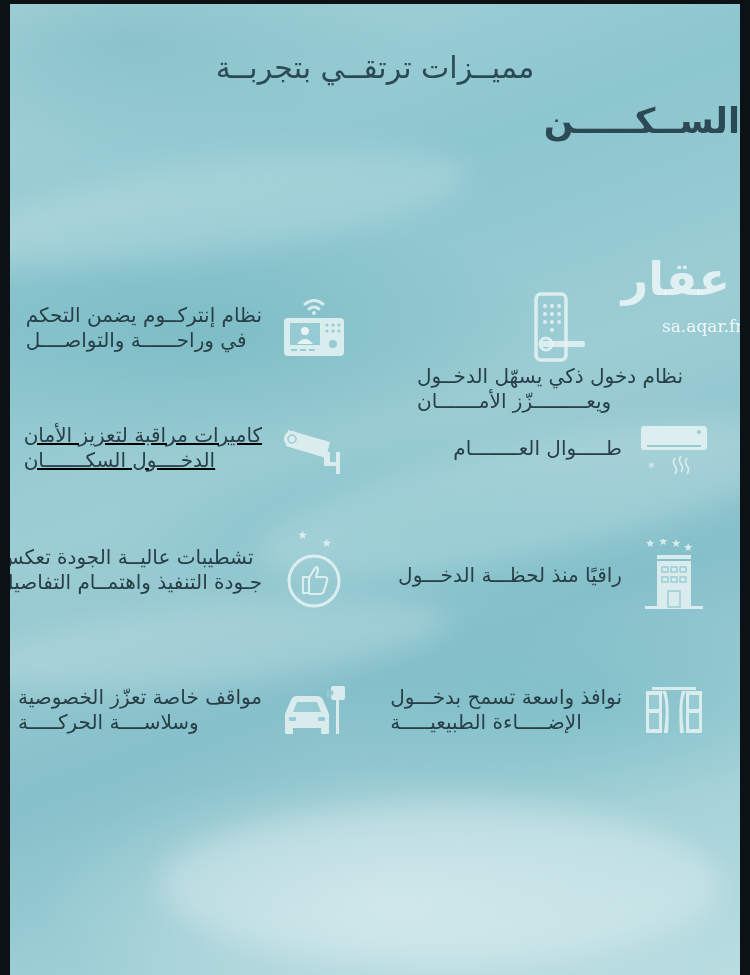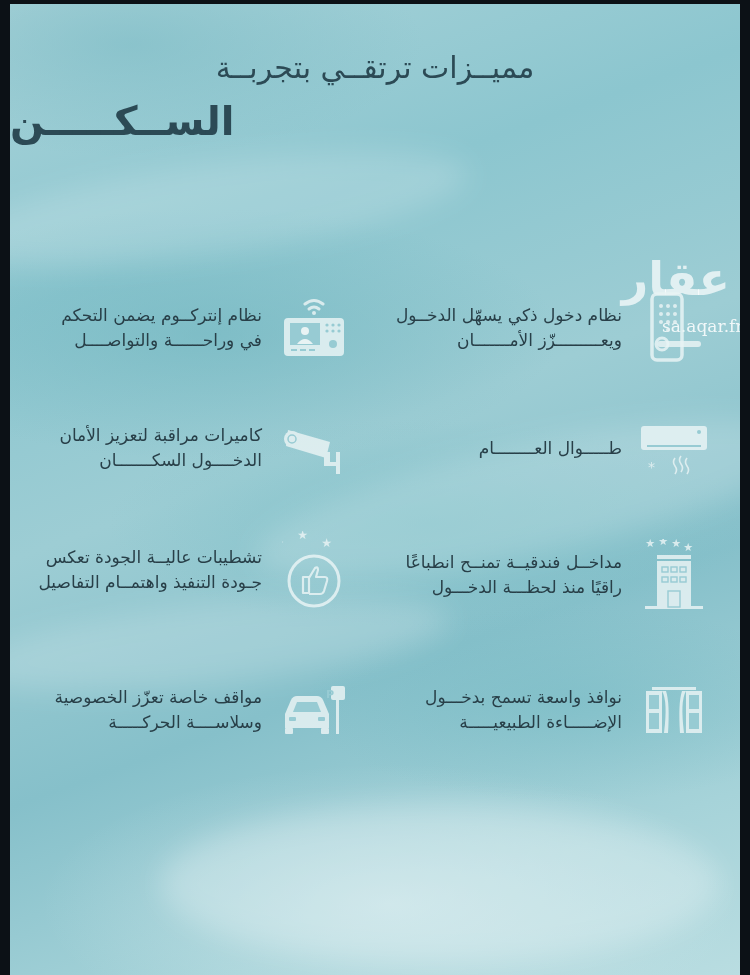--- a/index.html
+++ b/index.html
@@ -24,35 +24,35 @@
     }
 
     .title {
       position: absolute; left: 0; right: 0; top: 42px;
       text-align: center; direction: rtl;
       color: #2c4a55; font-size: 30px; line-height: 44px;
       font-family: "DejaVu Sans", sans-serif;
     }
     .subtitle {
       position: absolute; left: 0; right: 0; top: 92px;
-      text-align: left; direction: rtl;
-      color: #2c4a55; font-size: 40px; font-weight: bold; line-height: 50px;
+      text-align: right; direction: rtl;
+      color: #2c4a55; font-size: 35px; font-weight: bold; line-height: 50px;
     }
 
     .feature {
       position: absolute; display: flex; align-items: center;
       direction: rtl; width: 320px;
     }
     .feature .icon {
       flex: 0 0 auto; width: 72px; height: 72px; margin-left: 16px;
       display: flex; align-items: center; justify-content: center;
     }
     .feature .text {
-      color: #283f48; font-size: 17px; line-height: 25px;
-      text-align: right;
+      color: #283f48; font-size: 20px; line-height: 25px;
+      text-align: left;
     }
     .feature .line { display: block; white-space: nowrap; }
 
     .watermark {
       position: absolute; left: 600px; top: 248px; width: 140px; height: 90px;
       direction: ltr;
     }
     .wm-arabic {
       position: absolute; right: 20px; top: 0;
       font-size: 46px; color: rgba(255,255,255,0.7); font-weight: bold;
@@ -75,21 +75,21 @@
   <div class="streak" style="left:150px;top:800px;width:560px;height:160px;background:rgba(255,255,255,0.25);"></div>
 
   <div class="title">مميــزات ترتقــي بتجربــة</div>
   <div class="subtitle">الســكـــــن</div>
 
   <div class="watermark">
     <div class="wm-arabic">عقار</div>
     <div class="wm-domain">sa.aqar.fm</div>
   </div>
 
-  <div class="feature" style="right:30px;top:288px;">
+  <div class="feature" style="right:30px;top:288px;flex-direction:column;">
     <div class="icon">
       <svg width="56" height="72" viewBox="0 0 56 72">
         <rect x="6" y="2" width="30" height="66" rx="5" fill="none" stroke="#e8f3f4" stroke-width="3.5" opacity="0.85"></rect>
         <g fill="#e8f3f4" opacity="0.85">
           <circle cx="15" cy="14" r="2"></circle>
             <circle cx="22" cy="14" r="2"></circle>
             <circle cx="29" cy="14" r="2"></circle>
           <circle cx="15" cy="22" r="2"></circle>
             <circle cx="22" cy="22" r="2"></circle>
             <circle cx="29" cy="22" r="2"></circle>
@@ -152,21 +152,21 @@
             <path d="M42 36 q-3 4 0 8 q3 4 0 8"></path>
             <path d="M48 38 q-3 4 0 8 q3 4 0 8"></path>
         </g>
       </svg>
     </div>
     <div class="text">
       <span class="line">طـــــوال العــــــــام</span>
     </div>
   </div>
 
-  <div class="feature" style="right:390px;top:408px;">
+  <div class="feature" style="right:390px;top:408px;text-decoration:underline;">
     <div class="icon">
       <svg width="60" height="52" viewBox="0 0 60 52">
         <g fill="#e8f3f4" opacity="0.85">
           <path d="M4 8 L46 20 L42 36 L2 24 Z"></path>
           <circle cx="8" cy="17" r="8"></circle>
           <rect x="40" y="30" width="6" height="14"></rect>
           <rect x="40" y="40" width="16" height="4"></rect>
           <rect x="52" y="30" width="4" height="22"></rect>
         </g>
         <circle cx="8" cy="17" r="4" fill="none" stroke="#97cbd3" stroke-width="1.5"></circle>
@@ -196,21 +196,20 @@
             <rect x="28" y="28" width="6" height="5"></rect>
             <rect x="37" y="28" width="6" height="5"></rect>
           <rect x="19" y="38" width="6" height="5"></rect>
             <rect x="28" y="38" width="6" height="5"></rect>
             <rect x="37" y="38" width="6" height="5"></rect>
           <rect x="25" y="52" width="12" height="16"></rect>
         </g>
       </svg>
     </div>
     <div class="text">
-      <span class="line">مداخــل فندقيــة تمنــح انطباعًا</span>
       <span class="line">راقيًا منذ لحظـــة الدخـــول</span>
     </div>
   </div>
 
   <div class="feature" style="right:390px;top:530px;">
     <div class="icon">
       <svg width="64" height="78" viewBox="0 0 64 78">
         <g fill="#e8f3f4" opacity="0.85" font-family="DejaVu Sans, sans-serif" font-size="12">
           <text x="2" y="16">★</text>
             <text x="26" y="8">★</text>

